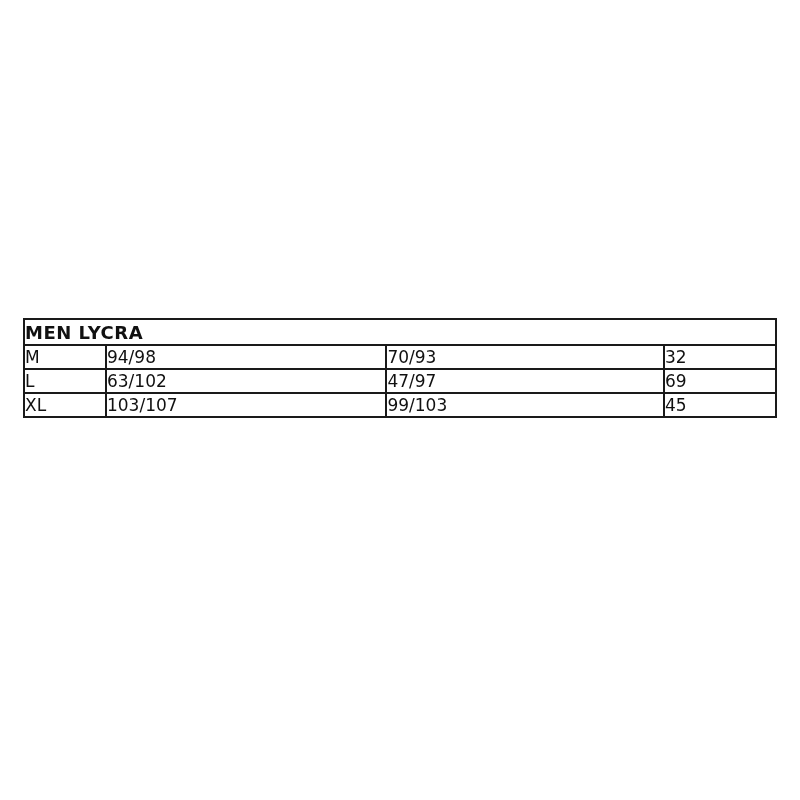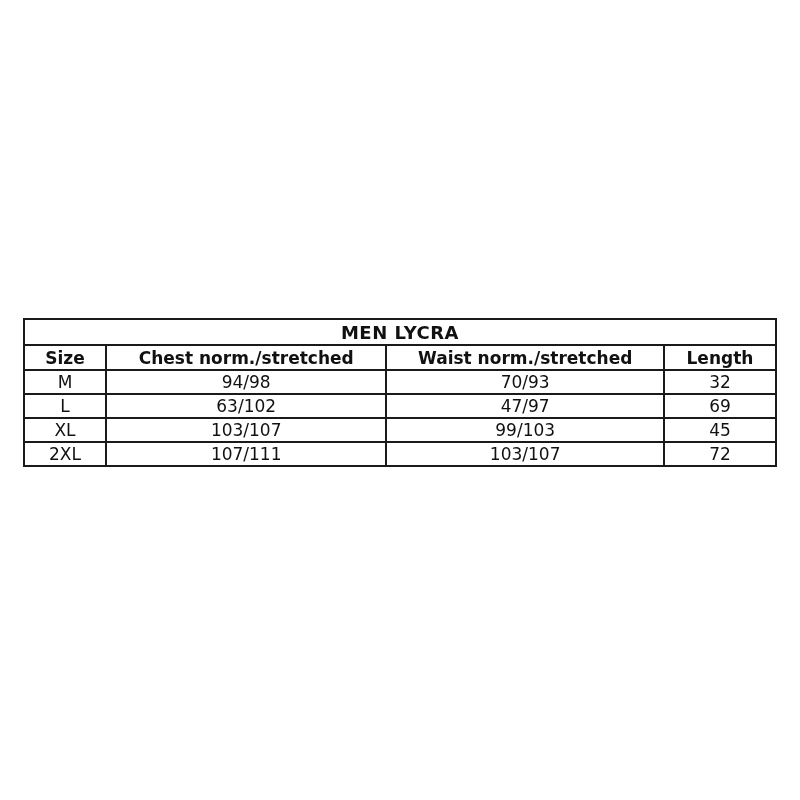--- a/index.html
+++ b/index.html
@@ -23,21 +23,21 @@
     top: 318px;
     width: 754px;
     border-collapse: collapse;
     table-layout: fixed;
     background: #ffffff;
     color: #111111;
   }
   table.size-chart th,
   table.size-chart td {
     border: 2px solid #1a1a1a;
-    text-align: center;
+    text-align: left;
     vertical-align: middle;
     padding: 0;
     overflow: hidden;
     white-space: nowrap;
   }
   tr.title-row td {
     height: 24px;
     font-size: 18px;
     font-weight: bold;
     letter-spacing: 0.5px;
@@ -65,46 +65,34 @@
     <colgroup>
       <col class="col-size">
       <col class="col-chest">
       <col class="col-waist">
       <col class="col-length">
     </colgroup>
     <tbody>
       <tr class="title-row">
         <td colspan="4">MEN LYCRA</td>
       </tr>
-      <tr class="header-row">
-        <th>Size</th>
-        <th>Chest norm./stretched</th>
-        <th>Waist norm./stretched</th>
-        <th>Length</th>
-      </tr>
 
     <tr class="data-row">
           <td>M</td>
           <td>94/98</td>
           <td>70/93</td>
           <td>32</td>
         </tr>
         <tr class="data-row">
           <td>L</td>
           <td>63/102</td>
           <td>47/97</td>
           <td>69</td>
         </tr>
         <tr class="data-row">
           <td>XL</td>
           <td>103/107</td>
           <td>99/103</td>
           <td>45</td>
         </tr>
-        <tr class="data-row">
-          <td>2XL</td>
-          <td>107/111</td>
-          <td>103/107</td>
-          <td>72</td>
-        </tr>
       </tbody>
   </table>
 </div>
 
 </body></html>

